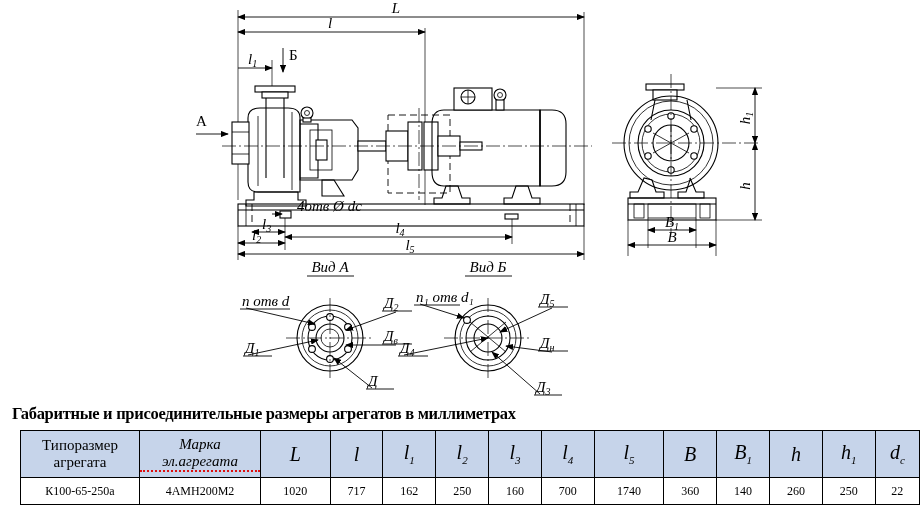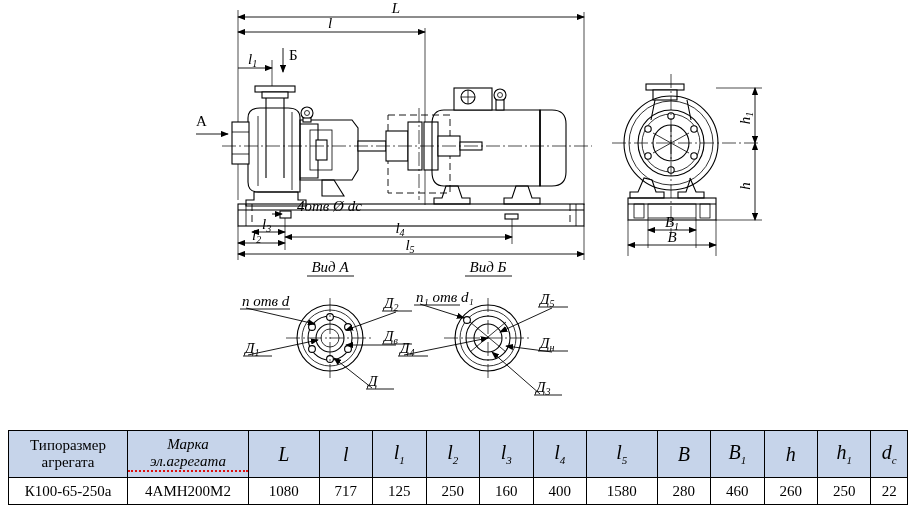--- a/index.html
+++ b/index.html
@@ -10,31 +10,31 @@
   
   #drawing{position:absolute;left:0;top:0;width:924px;height:400px;}
   #drawing svg{display:block;}
 
   
   .title{position:absolute;left:12px;top:404px;width:900px;
          font-family:"Liberation Serif",serif;font-weight:bold;
          font-size:16.5px;letter-spacing:-0.3px;white-space:nowrap;}
 
   
-  .tbl-wrap{position:absolute;left:8px;top:430px;width:756px;}
+  .tbl-wrap{position:absolute;left:20px;top:430px;width:756px;}
   table.dims{border-collapse:collapse;width:900px;
              font-family:"Liberation Serif",serif;}
   table.dims th,table.dims td{border:1px solid #000;text-align:center;
              vertical-align:middle;padding:0;}
   table.dims thead th{background:#c6d4ea;height:46px;font-weight:normal;
              font-size:15px;line-height:1.15;}
   table.dims thead th.sym{font-style:italic;font-size:20px;
              font-family:"Liberation Serif",serif;}
   table.dims thead th.sym sub{font-size:11px;font-style:italic;}
-  table.dims tbody td{background:#ffffff;height:26px;font-size:15px;}
+  table.dims tbody td{background:#ffffff;height:26px;font-size:12px;}
   .spell{border-bottom:2px dotted #d11;padding-bottom:0px;}
   .hdr2{display:block;}
   .colname{width:118px;}
   .colmark{width:120px;font-style:italic;}
 </style>
 </head>
 <body>
 
 <div class="page">
 
@@ -276,20 +276,21 @@
       <text class="lbl" x="540" y="304">Д<tspan class="sub" dy="3">5</tspan></text>
       <line class="dim" x1="552" y1="352" x2="506" y2="346" marker-end="url(#ah)"></line>
       <line class="dim" x1="538" y1="351" x2="568" y2="351"></line>
       <text class="lbl" x="540" y="348">Д<tspan class="sub" dy="3">н</tspan></text>
       <line class="dim" x1="540" y1="394" x2="492" y2="352" marker-end="url(#ah)"></line>
       <line class="dim" x1="534" y1="395" x2="562" y2="395"></line>
       <text class="lbl" x="536" y="392">Д<tspan class="sub" dy="3">3</tspan></text>
     </svg>
   </div>
 
+  <div class="title">Габаритные и присоединительные размеры агрегатов в миллиметрах</div>
 
   <div class="tbl-wrap">
     <table class="dims">
       <thead>
         <tr>
           <th class="colname">
             <span class="hdr2">Типоразмер</span>
             <span class="hdr2">агрегата</span>
           </th>
           <th class="colmark">
@@ -307,29 +308,29 @@
           <th class="sym"><span>B</span><sub>1</sub></th>
           <th class="sym"><span>h</span></th>
           <th class="sym"><span>h</span><sub>1</sub></th>
           <th class="sym"><span>d</span><sub>с</sub></th>
         </tr>
       </thead>
       <tbody>
         <tr>
           <td>К100-65-250а</td>
           <td>4АМН200М2</td>
-          <td>1080</td>
+          <td>1020</td>
           <td>717</td>
-          <td>125</td>
+          <td>162</td>
           <td>250</td>
           <td>160</td>
-          <td>400</td>
-          <td>1580</td>
-          <td>280</td>
-          <td>460</td>
+          <td>700</td>
+          <td>1740</td>
+          <td>360</td>
+          <td>140</td>
           <td>260</td>
           <td>250</td>
           <td>22</td>
         </tr>
       </tbody>
     </table>
   </div>
 
 </div>
 

